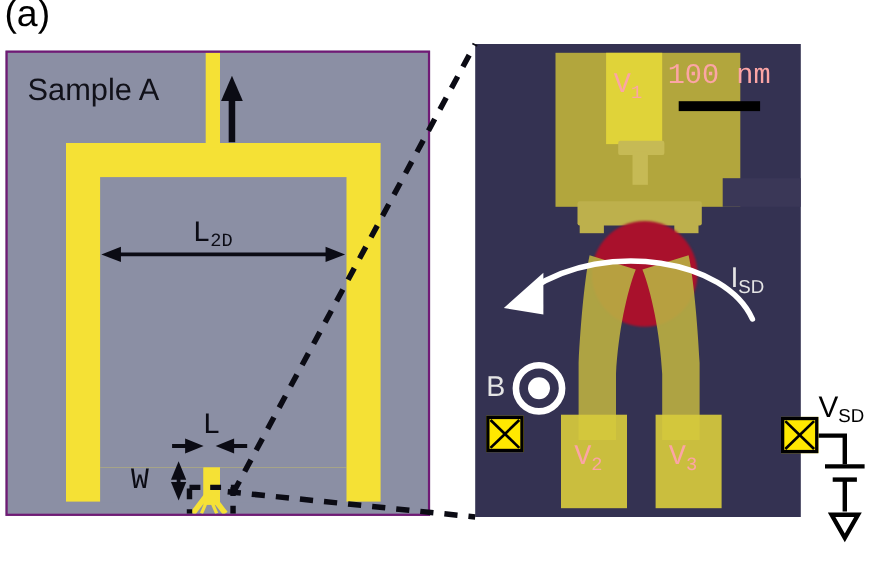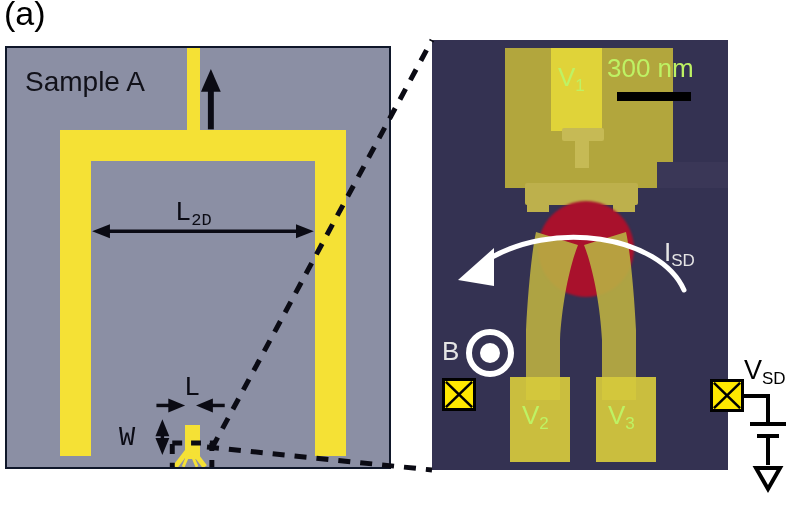--- a/index.html
+++ b/index.html
@@ -31,21 +31,21 @@
     letter-spacing: 0px;
   }
   
   #left-panel {
     position: absolute;
     left: 5px;
     top: 46px;
     width: 386px;
     height: 423px;
     background: #8b8fa4;
-    border: 2px solid #0f172a;
+    border: 2px solid #701a75;
     box-sizing: border-box;
     overflow: hidden;
   }
   .sample-label {
     position: absolute;
     left: 18px;
     top: 18px;
     font-size: 28px;
     color: #111119;
   }
@@ -132,21 +132,22 @@
     left: 432px;
     top: 40px;
     width: 296px;
     height: 430px;
     background: #343252;
     overflow: hidden;
   }
   .sem-label {
     position: absolute;
     font-size: 26px;
-    color: #bef264;
+    color: #fca5a5;
+    font-family: Liberation Mono, monospace;
   }
   .sem-sub {
     font-size: 17px;
     position: relative;
     top: 5px;
   }
   .white-label {
     position: absolute;
     color: #e5e5e5;
     font-size: 26px;
@@ -267,21 +268,21 @@
 
     <svg class="svg-layer" viewBox="0 0 296 430">
 
       <path d="M 252 250 C 228 196, 120 178, 52 222" stroke="#ffffff" stroke-width="5" fill="none" stroke-linecap="round"></path>
       <polygon points="26,240 62,208 62,246" fill="#ffffff"></polygon>
 
       <circle cx="58" cy="313" r="21" fill="none" stroke="#ffffff" stroke-width="6"></circle>
       <circle cx="58" cy="313" r="10" fill="#ffffff"></circle>
     </svg>
 
-    <div class="sem-label" style="left:175px; top:13px;">300 nm</div>
+    <div class="sem-label" style="left:175px; top:13px;">100 nm</div>
     <div class="scalebar" style="left:185px; top:52px; width:74px; height:9px;"></div>
 
     <div class="sem-label" style="left:126px; top:22px;"><span>V</span><span class="sem-sub">1</span></div>
     <div class="sem-label" style="left:90px; top:360px;"><span>V</span><span class="sem-sub">2</span></div>
     <div class="sem-label" style="left:176px; top:360px;text-align:right;"><span>V</span><span class="sem-sub">3</span></div>
 
     <div class="white-label" style="left:232px; top:197px;"><span>I</span><span class="white-sub">SD</span></div>
     <div class="white-label" style="left:10px; top:296px;">B</div>
   </div>
 

